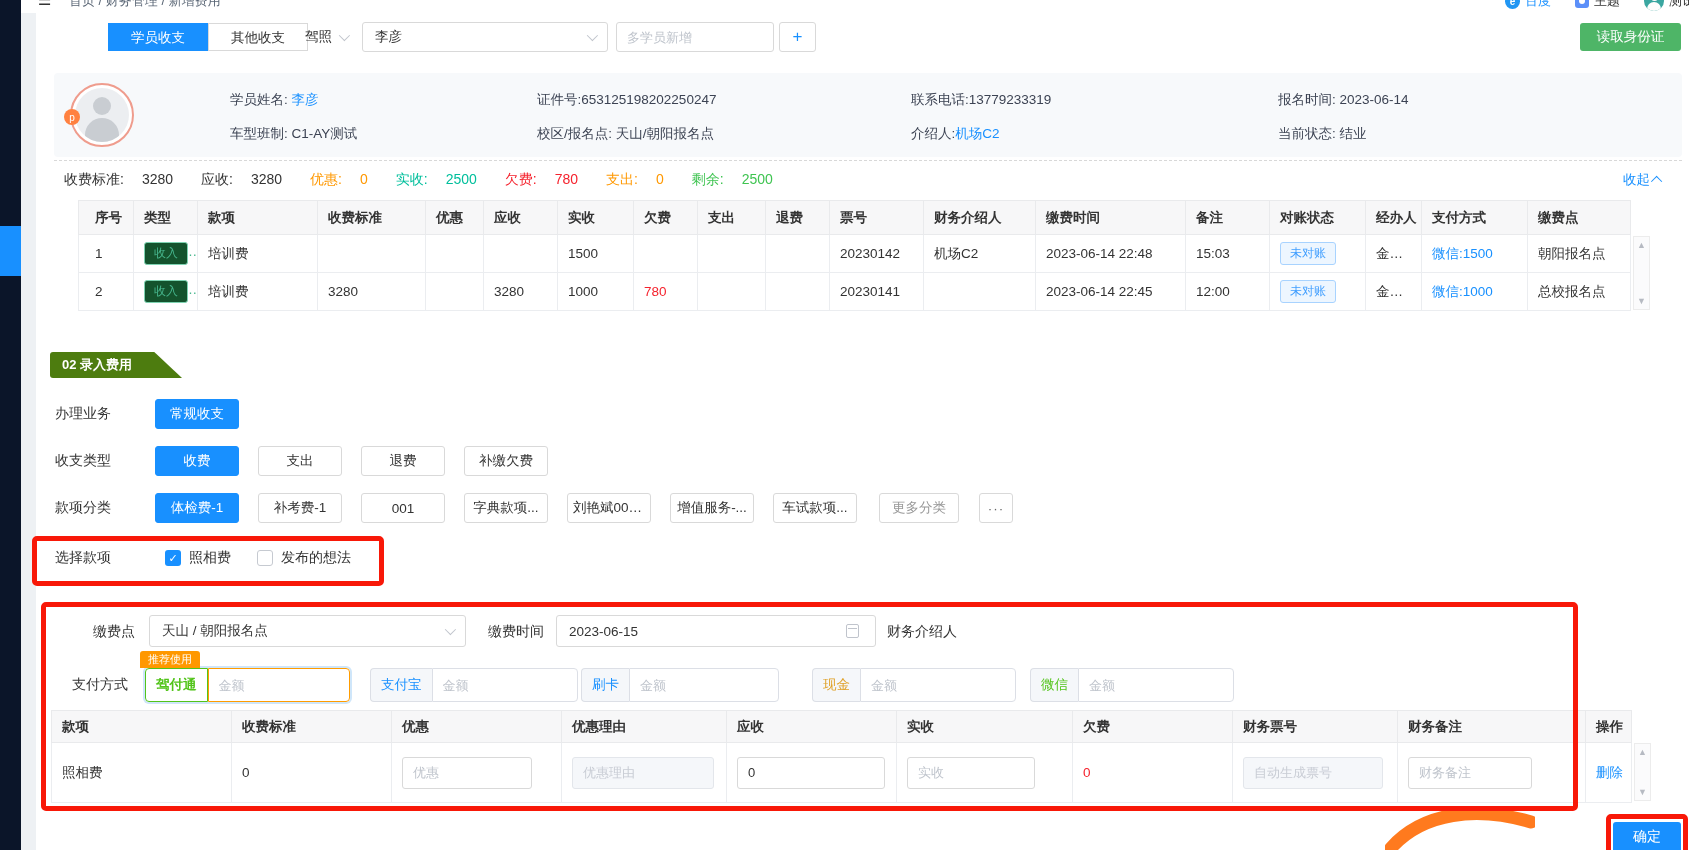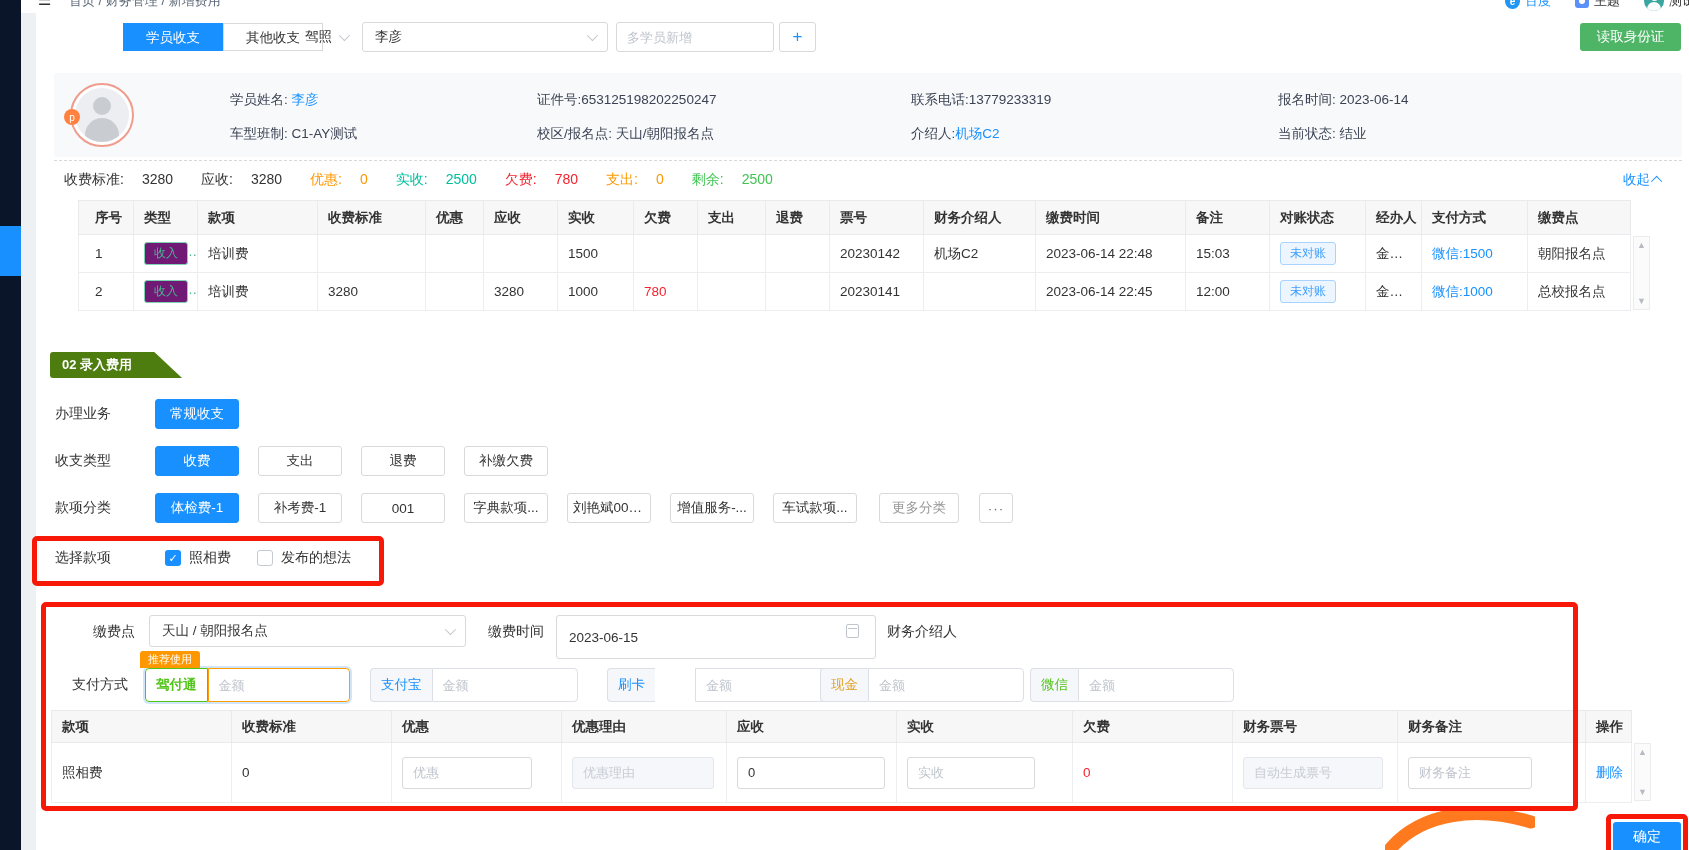--- a/index.html
+++ b/index.html
@@ -19,21 +19,21 @@
   .tr-item { display:flex; align-items:center; gap:5px; font-size:13px; color:#333; cursor:pointer; }
   .baidu-ic { width:15px; height:15px; border-radius:50%; background:#2196f3; color:#fff; font-size:10px; font-weight:bold; display:flex; align-items:center; justify-content:center; }
   .blue-txt { color:#1890ff; }
   .theme-ic { width:14px; height:14px; border-radius:3px; background:#5b8ff9; position:relative; }
   .theme-ic::after { content:""; position:absolute; left:4px; top:4px; width:6px; height:6px; border-radius:50%; background:#fff; }
   .avatar-mini { width:20px; height:20px; border-radius:50%; background:#3aa6a0; position:relative; overflow:hidden; }
   .avatar-mini::before { content:""; position:absolute; left:6.5px; top:3px; width:7px; height:7px; border-radius:50%; background:#fdfdfd; }
   .avatar-mini::after { content:""; position:absolute; left:3px; top:11px; width:14px; height:9px; border-radius:7px 7px 0 0; background:#fdfdfd; }
 
   
-  #tabs { position:absolute; left:123px; top:23px; display:flex; }
+  #tabs { position:absolute; left:108px; top:23px; display:flex; }
   .tab { height:28px; line-height:28px; padding:0 22px; font-size:13.5px; background:#fff; border:1px solid #d9d9d9; color:#333; cursor:pointer; }
   .tab.active { background:#1890ff; border-color:#1890ff; color:#fff; }
   #license-sel { position:absolute; left:305px; top:23px; height:28px; display:flex; align-items:center; gap:7px; cursor:pointer; }
   .chev { width:8px; height:8px; border-right:1.5px solid #c0c4cc; border-bottom:1.5px solid #c0c4cc; transform:rotate(45deg) translateY(-2px); display:inline-block; }
   .sel { border:1px solid #d9d9d9; border-radius:3px; background:#fff; display:flex; align-items:center; justify-content:space-between; padding:0 12px; font-size:13.5px; cursor:pointer; }
   #student-sel { position:absolute; left:362px; top:22px; width:246px; height:30px; }
   #multi-add { position:absolute; left:616px; top:22px; width:158px; height:30px; border:1px solid #d9d9d9; border-radius:3px; padding:0 10px; font-size:13px; color:#333; }
   #multi-add::placeholder { color:#bfc4cc; }
   #add-btn { position:absolute; left:779px; top:22px; width:37px; height:30px; border:1px solid #d9d9d9; background:#fff; color:#1890ff; font-size:17px; border-radius:3px; cursor:pointer; }
   #read-id { position:absolute; left:1580px; top:23px; width:101px; height:28px; background:#4eb567; border:none; border-radius:3px; color:#fff; font-size:13.5px; cursor:pointer; }
@@ -56,21 +56,21 @@
   .si { display:flex; gap:18px; }
   .col-dark { color:#333; } .col-orange { color:#ff9800; } .col-teal { color:#00bf9c; } .col-red { color:#f5222d; } .col-green { color:#3fc451; }
   #collapse { position:absolute; right:20px; top:10px; color:#1890ff; font-size:13.5px; display:flex; align-items:center; gap:4px; cursor:pointer; text-decoration:none; }
   .chev-up { width:8px; height:8px; border-right:1.5px solid #1890ff; border-bottom:1.5px solid #1890ff; transform:rotate(-135deg) translateY(-2px); display:inline-block; }
 
   
   #htable { position:absolute; left:78px; top:200px; width:1552px; border-collapse:collapse; table-layout:fixed; font-size:13.5px; }
   #htable th { height:34px; background:#f7f7f8; border:1px solid #e9eaec; font-weight:bold; color:#333; text-align:left; padding:0 10px; white-space:nowrap; overflow:hidden; }
   #htable td { height:38px; background:#fff; border:1px solid #ebedf0; padding:0 10px; white-space:nowrap; overflow:hidden; text-overflow:ellipsis; }
   #htable th.ctr, #htable td.ctr { text-align:left; padding:0 16px; }
-  .tag-green { display:inline-block; padding:2px 9px; border:1px solid #7ed3b2; color:#47b78e; background:#701a75; border-radius:3px; font-size:12px; }
+  .tag-green { display:inline-block; padding:2px 9px; border:1px solid #7ed3b2; color:#47b78e; background:#14532d; border-radius:3px; font-size:12px; }
   .tag-blue { display:inline-block; padding:2px 9px; border:1px solid #a8d3ff; color:#409eff; background:#edf6ff; border-radius:3px; font-size:12px; }
   .red-val { color:#f5222d; }
   .lnk { color:#1890ff; text-decoration:none; cursor:pointer; }
   .vscroll { position:absolute; width:17px; background:#fbfbfc; border:1px solid #ececec; }
   .vscroll span { position:absolute; left:0; width:15px; text-align:center; font-size:9px; color:#b6bac2; cursor:pointer; }
   #hscroll { left:1633px; top:236px; height:74px; }
   #escroll { left:1634px; top:743px; height:58px; }
   .vscroll .up { top:3px; } .vscroll .dn { bottom:3px; }
 
   
@@ -94,38 +94,38 @@
   
   .hl { position:absolute; border:5px solid #f81808; border-radius:5px; pointer-events:none; z-index:10; }
   #hl1 { left:32px; top:536px; width:352px; height:50px; }
   #hl2 { left:41px; top:602px; width:1537px; height:209px; }
   #hl3 { left:1606px; top:814px; width:82px; height:45px; }
 
   
   #row-point { position:absolute; left:0; top:615px; width:1689px; height:34px; }
   .plabel { position:absolute; top:8px; font-size:14px; color:#333; white-space:nowrap; }
   #pp-sel { position:absolute; left:149px; top:0; width:317px; height:32px; }
-  #pt-inp { position:absolute; left:556px; top:0; width:320px; height:44px; border:1px solid #d9d9d9; border-radius:3px; padding:0 32px 0 12px; font-size:13.5px; color:#333; }
+  #pt-inp { position:absolute; left:556px; top:0; width:320px; height:32px; border:1px solid #d9d9d9; border-radius:3px; padding:0 32px 0 12px; font-size:13.5px; color:#333; }
   .cal-ic { position:absolute; left:846px; top:9px; width:13px; height:14px; border:1px solid #c0c4cc; border-radius:2px; }
   .cal-ic::before { content:""; position:absolute; left:1px; top:3px; width:9px; height:1px; background:#c0c4cc; }
   #pf-sel { position:absolute; left:967px; top:0; width:307px; height:32px; }
   .placeholder-txt { color:#bfc4cc; }
 
   #rec-tag { position:absolute; left:140px; top:651px; height:17px; line-height:17px; padding:0 8px; background:#ff9800; color:#fff; font-size:11px; border-radius:3px 3px 0 0; z-index:2; }
   #row-method { position:absolute; left:0; top:668px; width:1689px; height:36px; }
   .mgroup { position:absolute; top:0; display:flex; align-items:stretch; height:34px; border-radius:4px; }
   .mname { display:flex; align-items:center; justify-content:center; font-size:13.5px; background:#f5f7fa; border:1px solid #dcdfe6; border-right:none; border-radius:4px 0 0 4px; padding:0 10px; white-space:nowrap; }
   .mamt { height:34px; border:1px solid #dcdfe6; border-radius:0 4px 4px 0; padding:0 10px; font-size:13px; color:#333; }
   .mamt::placeholder { color:#bfc4cc; }
   #mg1 { left:145px; box-shadow:0 0 0 2px #cfe6fa; }
   #mg1 .mname { background:#fff; border:1px solid #52c41a; color:#52c41a; font-weight:bold; border-radius:4px 0 0 4px; }
   #mg1 .mamt { border:1px solid #ff9c00; width:142px; }
   #mg2 { left:370px; } #mg2 .mname { color:#1890ff; } #mg2 .mamt { width:146px; }
-  #mg3 { left:607px;gap:40px; } #mg3 .mname { color:#1890ff; } #mg3 .mamt { width:150px; }
-  #mg4 { left:812px;margin-left:8px; } #mg4 .mname { color:#e0a229; } #mg4 .mamt { width:156px; }
+  #mg3 { left:581px; } #mg3 .mname { color:#1890ff; } #mg3 .mamt { width:150px; }
+  #mg4 { left:812px; } #mg4 .mname { color:#e0a229; } #mg4 .mamt { width:156px; }
   #mg5 { left:1030px; } #mg5 .mname { color:#52c41a; } #mg5 .mamt { width:156px; }
 
   
   #etable { position:absolute; left:51px; top:710px; width:1580px; border-collapse:collapse; table-layout:fixed; font-size:13.5px; }
   #etable th { height:32px; background:#f7f7f8; border:1px solid #e9eaec; font-weight:bold; color:#333; text-align:left; padding:0 10px; white-space:nowrap; }
   #etable td { height:60px; background:#fff; border:1px solid #ebedf0; padding:0 10px; vertical-align:middle; white-space:nowrap; }
   .einp { height:32px; border:1px solid #d9d9d9; border-radius:3px; padding:0 10px; font-size:13px; color:#333; width:130px; }
   .einp::placeholder { color:#bfc4cc; }
   .einp.dis { background:#f5f7fa; border-color:#e3e6eb; }
   .einp.dis::placeholder { color:#c8ccd4; }

